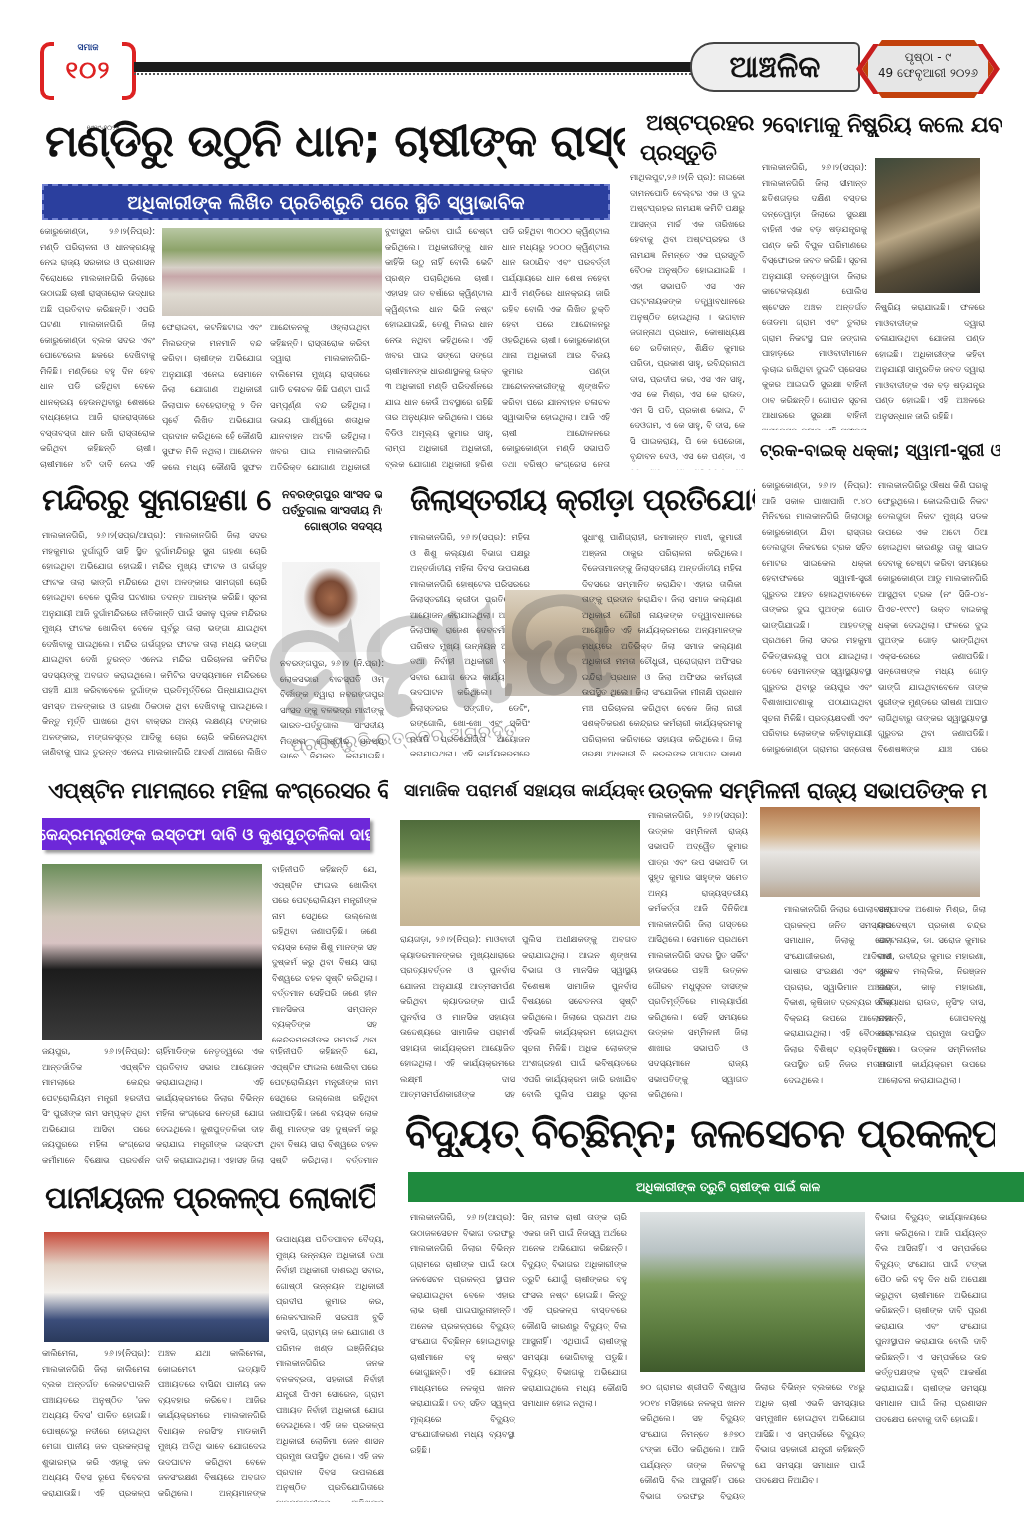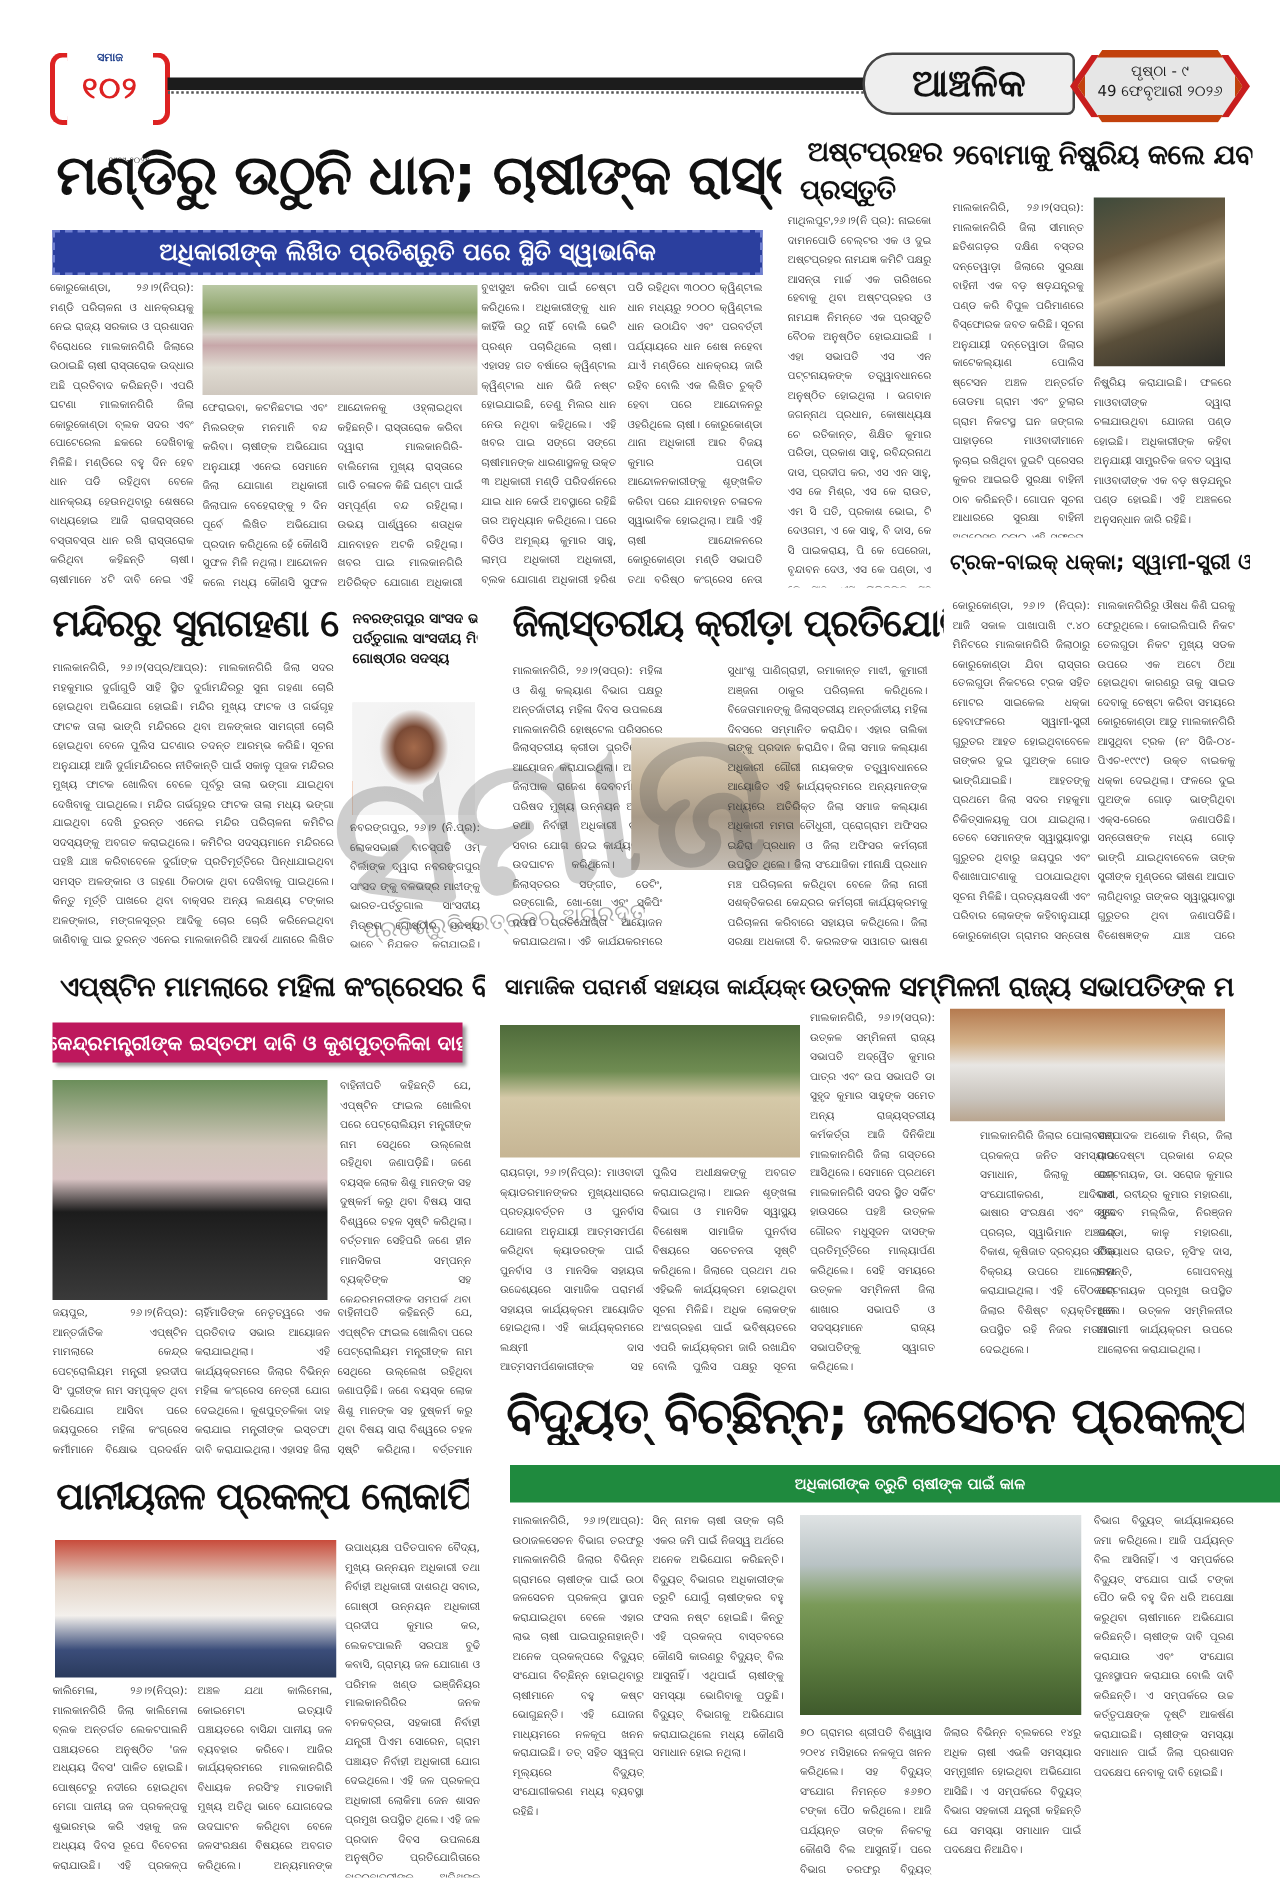--- a/index.html
+++ b/index.html
@@ -28,21 +28,21 @@
 
   
   .hl { font-weight: bold; color: #111; white-space: nowrap; overflow: hidden; }
   .hl-xl { font-size: 44px; letter-spacing: -1px; }
   .hl-l { font-size: 30px; letter-spacing: -1px; }
   .hl-m { font-size: 22px; letter-spacing: -0.5px; }
   .hl-s { font-size: 17px; }
 
   .subbar { color: #fff; font-weight: bold; display: flex; align-items: center; justify-content: center; font-size: 19px; white-space: nowrap; overflow: hidden; }
   .subbar.blue { background: #2b3f9e; border: 2px dashed #6f7fd0; }
-  .subbar.brown { background: #be185d; box-shadow: 3px 3px 3px #999; }
+  .subbar.brown { background: #6d28d9; box-shadow: 3px 3px 3px #999; }
   .subbar.green { background: #1f8a3e; }
 
   
   .col { font-size: 8.5px; line-height: 15.5px; color: #333; text-align: justify; overflow: hidden; }
   .col::after { content: ""; }
 
   
   .photo { overflow: hidden; }
   .ph-crowd { background: linear-gradient(180deg, #b9c8a4 0%, #8da36a 25%, #d7d0c8 45%, #c7a7a9 55%, #e0dbd2 75%, #cfc8bf 100%); }
   .ph-garden { background: linear-gradient(160deg, #3e4a3b 0%, #6a5a40 30%, #b9a786 50%, #5a4f3a 70%, #2d2d28 100%); }
@@ -98,21 +98,21 @@
 
 <div class="abs hl hl-s" style="left:760px; top:440px; width:240px;">ଟ୍ରକ-ବାଇକ୍ ଧକ୍କା; ସ୍ୱାମୀ-ସ୍ତ୍ରୀ ଓ ୨ ପୁଅ ଗୁରୁତର</div>
 <div class="abs col" style="left:762px; top:478px; width:110px; height:278px;">କୋରୁକୋଣ୍ଡା, ୨୬।୨ (ନିପ୍ର): ଆଜି ସକାଳ ପାଖାପାଖି ୯.୪୦ ମିନିଟରେ ମାଲକାନଗିରି ଜିଲାଠାରୁ କୋରୁକୋଣ୍ଡା ଯିବା ରାସ୍ତାର ତେଲଗୁଡା ନିକଟରେ ଟ୍ରକ ସହିତ ମୋଟର ସାଇକେଲ ଧକ୍କା ହେବାଫଳରେ ସ୍ୱାମୀ-ସ୍ତ୍ରୀ ଗୁରୁତର ଆହତ ହୋଇଥିବାବେଳେ ତାଙ୍କର ଦୁଇ ପୁଅଙ୍କ ଗୋଡ ଭାଙ୍ଗିଯାଇଛି। ଆହତଙ୍କୁ ପ୍ରଥମେ ଜିଲା ସଦର ମହକୁମା ଚିକିତ୍ସାଳୟକୁ ପଠା ଯାଇଥିଲା। ତେବେ ସେମାନଙ୍କ ସ୍ୱାସ୍ଥ୍ୟାବସ୍ଥା ଗୁରୁତର ଥିବାରୁ ଜୟପୁର ଏବଂ ବିଶାଖାପାଟଣାକୁ ପଠାଯାଇଥିବା ସୂଚନା ମିଳିଛି। ପ୍ରତ୍ୟକ୍ଷଦର୍ଶୀ ଏବଂ ପରିବାର ଲୋକଙ୍କ କହିବାନୁଯାୟୀ କୋରୁକୋଣ୍ଡା ଗ୍ରାମର ସନ୍ତୋଷ ଗୋଡ ନିଜର ମୋଟର ସାଇକେଲ (ନଂ-ଓଡିଏ-ଡି - ୬୨୧୭)ରେ ସ୍ତ୍ରୀ ସହିତ ଦୁଇ ପୁଅଙ୍କୁ ନେଇ</div>
 <div class="abs col" style="left:878px; top:478px; width:110px; height:278px;">ମାଲକାନଗିରିରୁ ଔଷଧ କିଣି ଘରକୁ ଫେରୁଥିଲେ। କୋଇଲିପାରି ନିକଟ ତେଲଗୁଡା ନିକଟ ମୁଖ୍ୟ ସଡକ ଉପରେ ଏକ ଅଟୋ ଠିଆ ହୋଇଥିବା କାରଣରୁ ତାକୁ ସାଇଡ ଦେବାକୁ ଚେଷ୍ଟା କରିବା ସମୟରେ କୋରୁକୋଣ୍ଡା ଆଡୁ ମାଲକାନଗିରି ଆସୁଥିବା ଟ୍ରକ (ନଂ ସିଜି-୦୪-ପିଏଚ-୧୯୯୯) ଉକ୍ତ ବାଇକକୁ ଧକ୍କା ଦେଇଥିଲା। ଫଳରେ ଦୁଇ ପୁଅଙ୍କ ଗୋଡ଼ ଭାଙ୍ଗିଥିବା ଏକ୍ସ-ରେରେ ଜଣାପଡିଛି। ସନ୍ତୋଷଙ୍କ ମଧ୍ୟ ଗୋଡ଼ ଭାଙ୍ଗି ଯାଇଥିବାବେଳେ ତାଙ୍କ ସ୍ତ୍ରୀଙ୍କ ମୁଣ୍ଡରେ ଭୀଷଣ ଆଘାତ ଲାଗିଥିବାରୁ ତାଙ୍କର ସ୍ୱାସ୍ଥ୍ୟାବସ୍ଥା ଗୁରୁତର ଥିବା ଜଣାପଡିଛି। ବିଶେଷଜ୍ଞଙ୍କ ଯାଞ୍ଚ ପରେ ସମସ୍ତଙ୍କୁ ଉନ୍ନତ ଚିକିତ୍ସା ନିମନ୍ତେ ଅନ୍ୟତ୍ର ରେଫର କରାଯିବ ବୋଲି ଡାକ୍ତର ହିମାଂଶୁ ଶେଖର ମହନ୍ତ ସୂଚନା ଦେଇଛନ୍ତି।</div>
 
 <div class="abs hl hl-l" style="left:42px; top:482px; width:230px;">ମନ୍ଦିରରୁ ସୁନାଗହଣା ଚୋରି</div>
 <div class="abs col" style="left:42px; top:528px; width:225px; height:230px;">ମାଲକାନଗିରି, ୨୬।୨(ସପ୍ର/ଆପ୍ର): ମାଲକାନଗିରି ଜିଲା ସଦର ମହକୁମାର ଦୁର୍ଗାଗୁଡି ସାହି ସ୍ଥିତ ଦୁର୍ଗାମନ୍ଦିରରୁ ସୁନା ଗହଣା ଚୋରି ହୋଇଥିବା ଅଭିଯୋଗ ହୋଇଛି। ମନ୍ଦିର ମୁଖ୍ୟ ଫାଟକ ଓ ଗର୍ଭଗୃହ ଫାଟକ ତାଲା ଭାଙ୍ଗି ମନ୍ଦିରରେ ଥିବା ଅଳଙ୍କାର ସାମଗ୍ରୀ ଚୋରି ହୋଇଥିବା ବେଳେ ପୁଲିସ ଘଟଣାର ତଦନ୍ତ ଆରମ୍ଭ କରିଛି। ସୂଚନା ଅନୁଯାୟୀ ଆଜି ଦୁର୍ଗାମନ୍ଦିରରେ ନୀତିକାନ୍ତି ପାଇଁ ସକାଳୁ ପୂଜକ ମନ୍ଦିରର ମୁଖ୍ୟ ଫାଟକ ଖୋଲିବା ବେଳେ ପୂର୍ବରୁ ତାଲା ଭଙ୍ଗା ଯାଇଥିବା ଦେଖିବାକୁ ପାଇଥିଲେ। ମନ୍ଦିର ଗର୍ଭଗୃହର ଫାଟକ ତାଲା ମଧ୍ୟ ଭଙ୍ଗା ଯାଇଥିବା ଦେଖି ତୁରନ୍ତ ଏନେଇ ମନ୍ଦିର ପରିଚାଳନା କମିଟିର ସଦସ୍ୟଙ୍କୁ ଅବଗତ କରାଇଥିଲେ। କମିଟିର ସଦସ୍ୟମାନେ ମନ୍ଦିରରେ ପହଞ୍ଚି ଯାଞ୍ଚ କରିବାବେଳେ ଦୁର୍ଗାଙ୍କ ପ୍ରତିମୂର୍ତ୍ତିରେ ପିନ୍ଧାଯାଇଥିବା ସମସ୍ତ ଅଳଙ୍କାର ଓ ଗହଣା ଠିକଠାକ ଥିବା ଦେଖିବାକୁ ପାଇଥିଲେ। କିନ୍ତୁ ମୂର୍ତ୍ତି ପାଖରେ ଥିବା ବାକ୍ସର ଅନ୍ୟ ଲକ୍ଷଣ୍ୟ ଟଙ୍କାର ଅଳଙ୍କାର, ମଙ୍ଗଳସୂତ୍ର ଆଦିକୁ ଚୋର ଚୋରି କରିନେଇଥିବା ଜାଣିବାକୁ ପାଇ ତୁରନ୍ତ ଏନେଇ ମାଲକାନଗିରି ଆଦର୍ଶ ଥାନାରେ ଲିଖିତ ଅଭିଯୋଗ କରିଥିଲେ। ଖବର ପାଇ ପୁଲିସ ଘଟଣାସ୍ଥଳରେ ପହଞ୍ଚି ତଦନ୍ତ ଆରମ୍ଭ କରିଥିବା ଜଣାପଡିଛି। ଏହି ମନ୍ଦିର ଅଞ୍ଚଳର ଏକ ପ୍ରସିଦ୍ଧ ଓ ପୁରାତନ ଏବଂ ପ୍ରତ୍ୟକ୍ଷ ମନ୍ଦିର ହୋଇଥିବାବେଳେ ଲୋକଙ୍କ ଆସ୍ଥା ବିଶ୍ୱାସ ସହ ଯୋଡି ହୋଇରହିଛି। ଅଳି ଯାଏଁ ଏଠାରେ ସେପରି କୌଣସି ଚୋରି ଘଟଣା ଘଟି ନଥିଲା। ଏହି ଚୋରି ହେବା ପରେ ଲୋକଙ୍କ ମନକୁ ଆଘାତ ହେବା ସହ ଖୁବ ଶୀଘ୍ର ଚୋରଙ୍କୁ ଗିରଫ କରିବା ପାଇଁ ସାଧାରଣରେ ଦାବି ହୋଇଛି।</div>
 
 <div class="abs hl" style="left:282px; top:488px; width:100px; font-size:11px; text-align:center;">ନବରଙ୍ଗପୁର ସାଂସଦ ଭାରତ-</div>
 <div class="abs hl" style="left:282px; top:504px; width:100px; font-size:11px; text-align:center;">ପର୍ତ୍ତୁଗାଲ ସାଂସଦୀୟ ମିତ୍ରତା</div>
-<div class="abs hl" style="left:282px; top:520px; width:100px; font-size:11px; text-align:left;">ଗୋଷ୍ଠୀର ସଦସ୍ୟ</div>
+<div class="abs hl" style="left:282px; top:520px; width:100px; font-size:11px; text-align:right;">ଗୋଷ୍ଠୀର ସଦସ୍ୟ</div>
 <div class="abs photo ph-portrait" style="left:282px; top:562px; width:98px; height:90px;"></div>
 <div class="abs col" style="left:280px; top:656px; width:104px; height:102px;">ନବରଙ୍ଗପୁର, ୨୬।୨ (ନି.ପ୍ର): ଲୋକସଭାର ବାଚସ୍ପତି ଓମ୍ ବିର୍ଲାଙ୍କ ଦ୍ୱାରା ନବରଙ୍ଗପୁର ସାଂସଦ ଙ୍କୁ ବଳଭଦ୍ର ମାଝୀଙ୍କୁ ଭାରତ-ପର୍ତ୍ତୁଗାଲ ସାଂସଦୀୟ ମିତ୍ରତା ଗୋଷ୍ଠୀର ସଦସ୍ୟ ଭାବେ ନିଯୁକ୍ତ କରାଯାଇଛି। ଏଥିପାଇଁ ଜିଲା ବିଜେପି ଓ ବିଭିନ୍ନ ମହଲ ତାଙ୍କୁ ଶୁଭେଚ୍ଛା ଓ ଅଭିନନ୍ଦନ ଜଣାଇଛନ୍ତି।</div>
 
 <div class="abs hl hl-l" style="left:410px; top:482px; width:345px;">ଜିଲାସ୍ତରୀୟ କ୍ରୀଡ଼ା ପ୍ରତିଯୋଗିତା</div>
 <div class="abs col" style="left:410px; top:530px; width:120px; height:226px;">ମାଲକାନଗିରି, ୨୬।୨(ସପ୍ର): ମହିଳା ଓ ଶିଶୁ କଲ୍ୟାଣ ବିଭାଗ ପକ୍ଷରୁ ଅନ୍ତର୍ଜାତୀୟ ମହିଳା ଦିବସ ଉପଲକ୍ଷେ ମାଲକାନଗିରି ହୋଷ୍ଟେଲ ପରିସରରେ ଜିଲାସ୍ତରୀୟ କ୍ରୀଡା ପ୍ରତିଯୋଗିତା ଆୟୋଜନ କରାଯାଇଥିଲା। ଅତିରିକ୍ତ ଜିଲାପାଳ ରାଜେଶ ଦେବବର୍ମା, ଜିଲା ପରିଷଦ ମୁଖ୍ୟ ଉନ୍ନୟନ ଅଧିକାରୀ ତଥା ନିର୍ବାହୀ ଅଧିକାରୀ ଦାଶରଥି ସବାର ଯୋଗ ଦେଇ କାର୍ଯ୍ୟକ୍ରମକୁ ଉଦଘାଟନ କରିଥିଲେ। ଏଠାରେ ଜିଲାସ୍ତରର ସଙ୍ଗୀତ, ଡେଟିଂ, ରଙ୍ଗୋଲି, ଖୋ-ଖୋ ଏବଂ ସ୍କିପିଂ ଦଉଡି ପ୍ରତିଯୋଗିତା ଆୟୋଜନ କରାଯାଇଥିଲା। ଏହି କାର୍ଯ୍ୟକ୍ରମରେ ପ୍ରତିଯୋଗିତା ଆୟୋଜନ କରାଯାଇଥିଲା। ଜିଲାର ବିଭିନ୍ନ ବ୍ଲକରୁ ସ୍ୱତନ୍ତ୍ର ଖେଳାଳି ଜିଲାସ୍ତରୀୟ ପ୍ରତିଯୋଗିତାରେ ଅଂଶଗ୍ରହଣ କରିଥିଲେ।</div>
 <div class="abs photo ph-rangoli" style="left:505px; top:590px; width:135px; height:106px;"></div>
 <div class="abs col" style="left:582px; top:530px; width:160px; height:226px;">ସୁଧାଂଶୁ ପାଣିଗ୍ରାହୀ, ରମାକାନ୍ତ ମାଝୀ, କୁମାରୀ ଅଞ୍ଜନା ଠାକୁର ପରିଚାଳନା କରିଥିଲେ। ବିଜେତାମାନଙ୍କୁ ଜିଲାସ୍ତରୀୟ ଅନ୍ତର୍ଜାତୀୟ ମହିଳା ଦିବସରେ ସମ୍ମାନିତ କରାଯିବ। ଏହାର ତାଲିକା ତାଙ୍କୁ ପ୍ରଦାନ କରାଯିବ। ଜିଲା ସମାଜ କଲ୍ୟାଣ ଅଧିକାରୀ ଗୌରୀ ନାୟକଙ୍କ ତତ୍ତ୍ୱାବଧାନରେ ଆୟୋଜିତ ଏହି କାର୍ଯ୍ୟକ୍ରମରେ ଅନ୍ୟମାନଙ୍କ ମଧ୍ୟରେ ଅତିରିକ୍ତ ଜିଲା ସମାଜ କଲ୍ୟାଣ ଅଧିକାରୀ ମମତା ଚୌଧୁରୀ, ପ୍ରୋଗ୍ରାମ ଅଫିସର ଇନ୍ଦିରା ପ୍ରଧାନ ଓ ଜିଲା ଅଫିସର କର୍ମଚାରୀ ଉପସ୍ଥିତ ଥିଲେ। ଜିଲା ସଂଯୋଜିକା ମୀନାକ୍ଷି ପ୍ରଧାନ ମଞ୍ଚ ପରିଚାଳନା କରିଥିବା ବେଳେ ଜିଲା ନାରୀ ସଶକ୍ତିକରଣ କେନ୍ଦ୍ରର କର୍ମଚାରୀ କାର୍ଯ୍ୟକ୍ରମକୁ ପରିଚାଳନା କରିବାରେ ସହାୟତା କରିଥିଲେ। ଜିଲା ସୁରକ୍ଷା ଅଧିକାରୀ ବି. କରଲଙ୍କ ସ୍ୱାଗତ ଭାଷଣ ଓ ଧନ୍ୟବାଦ ପ୍ରଦାନ କରିଥିଲେ।</div>
 
 <div class="abs watermark">ସମାଜ</div>
 <div class="abs watermark-sub">ପ୍ରତିଶ୍ରୁତି-ଉତ୍କଳର ଅଗ୍ରଦୂତ</div>

